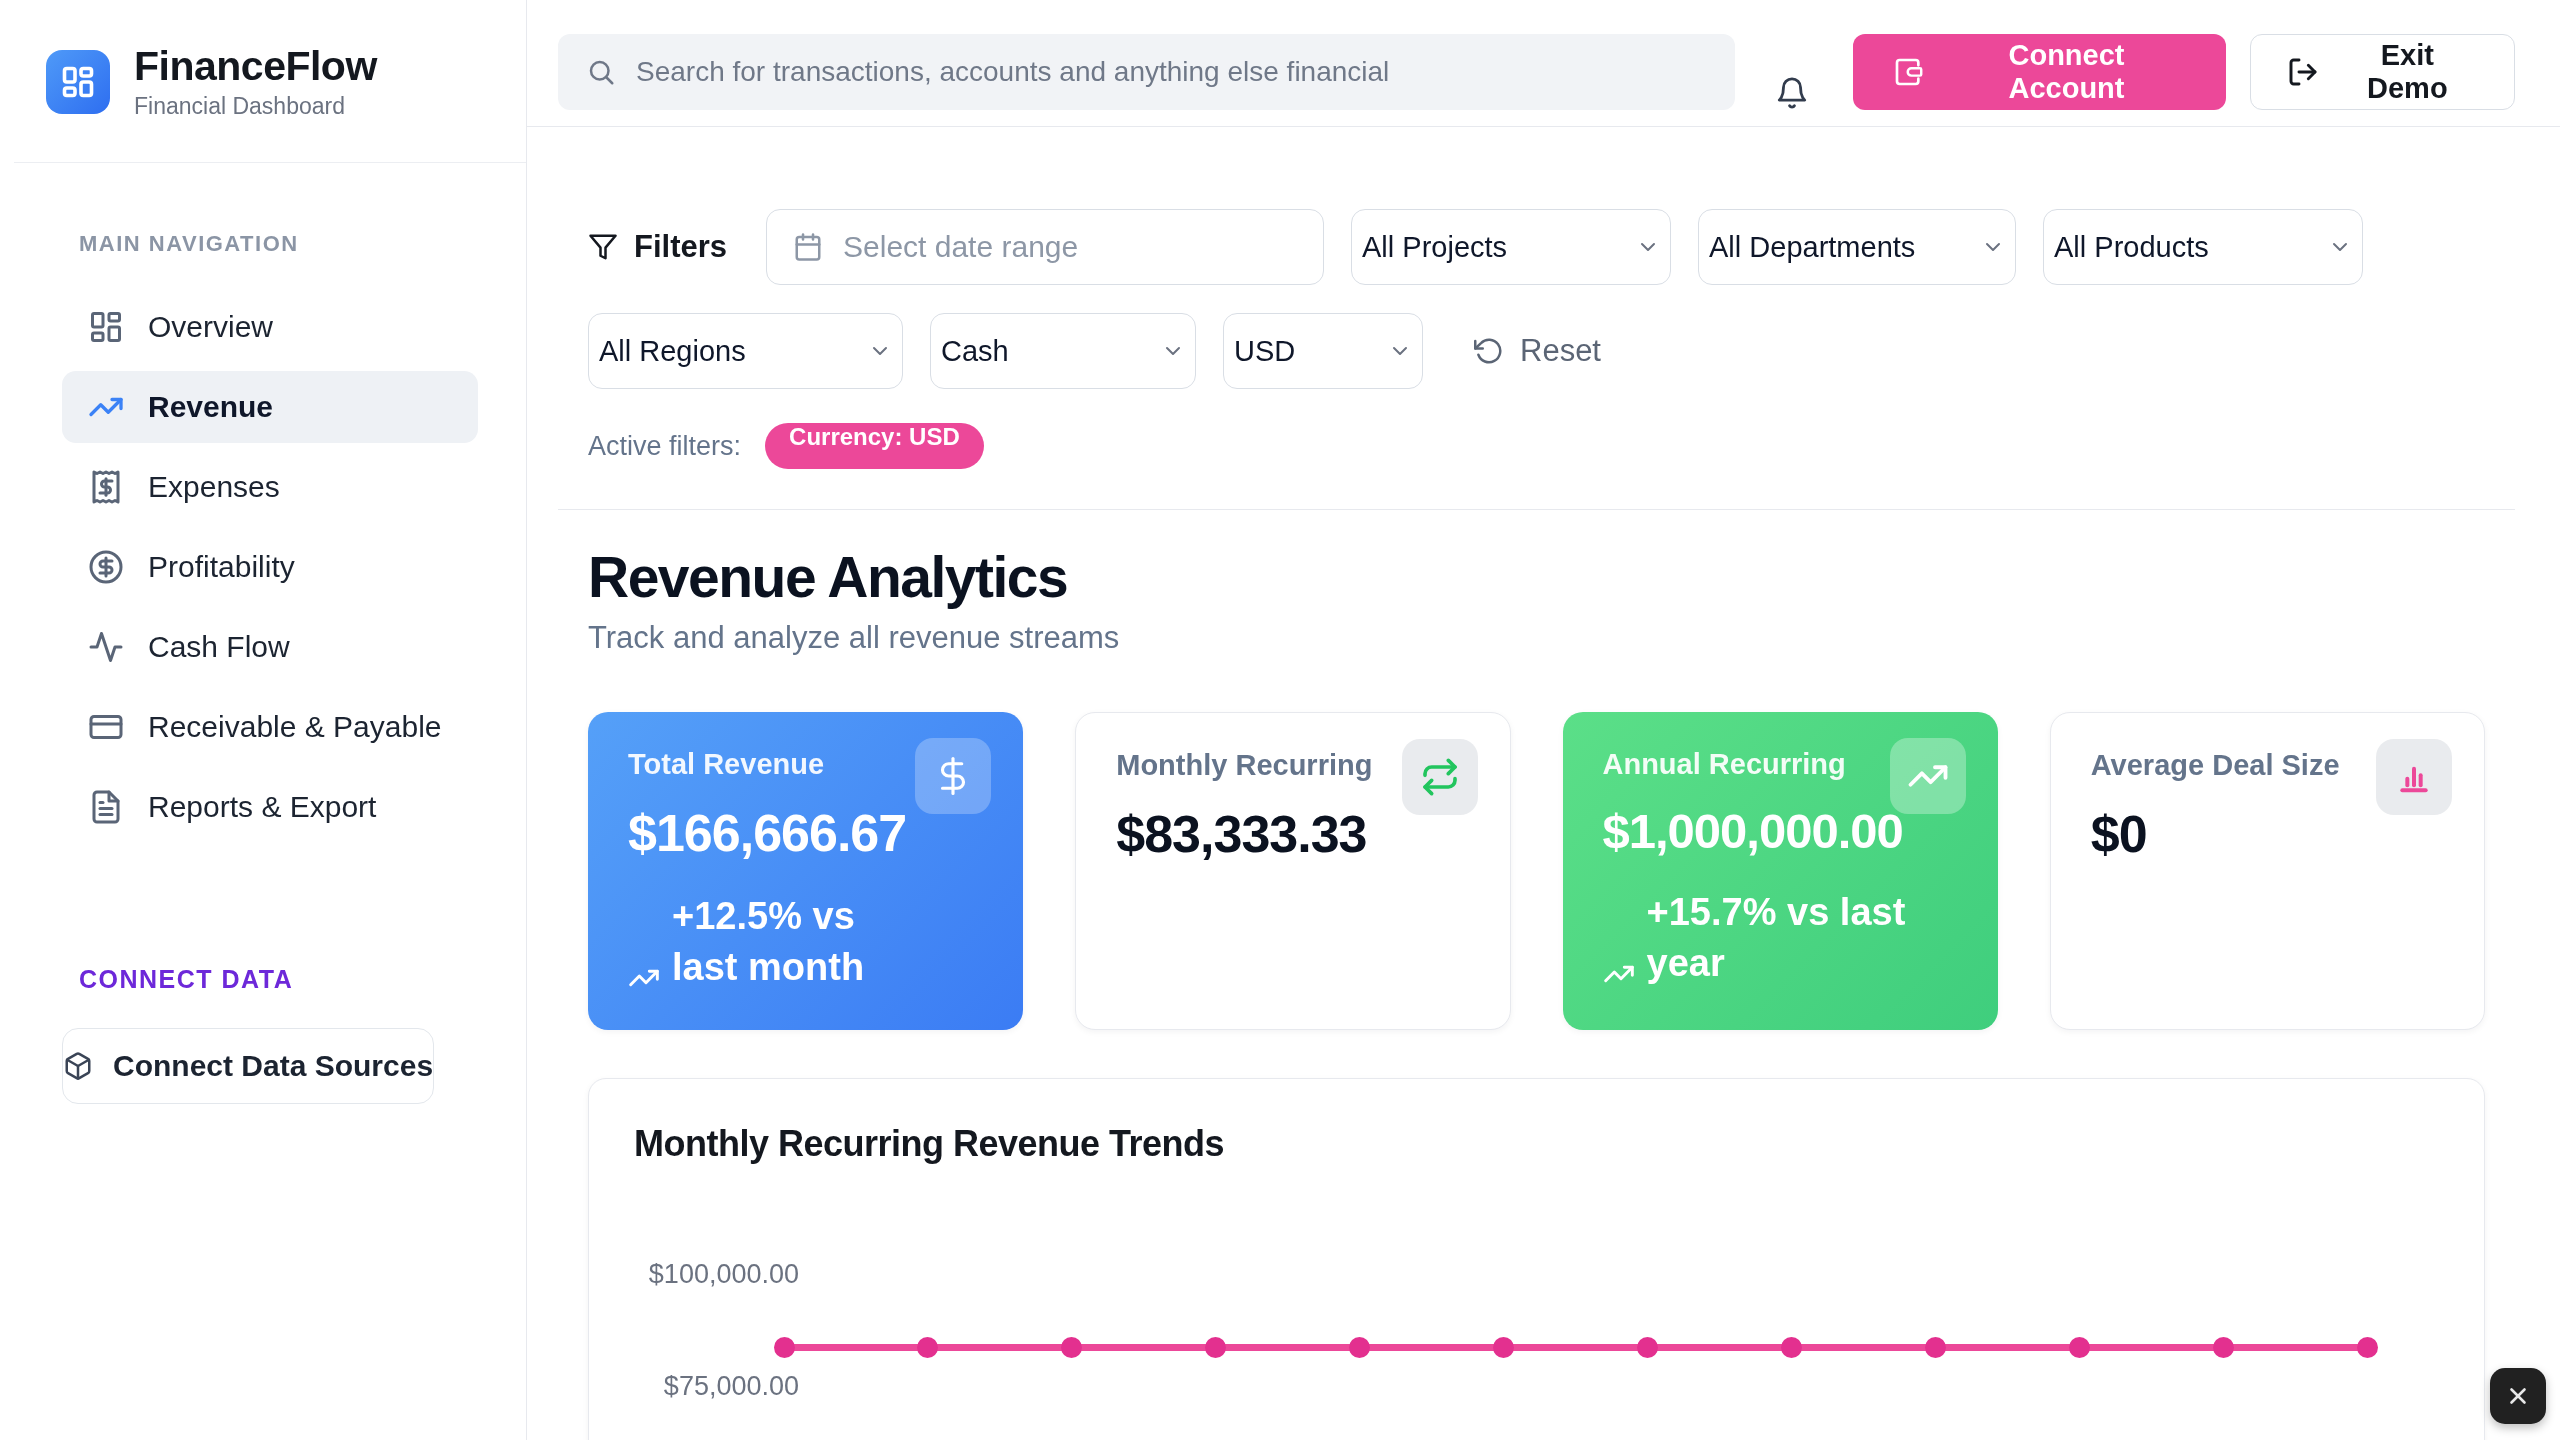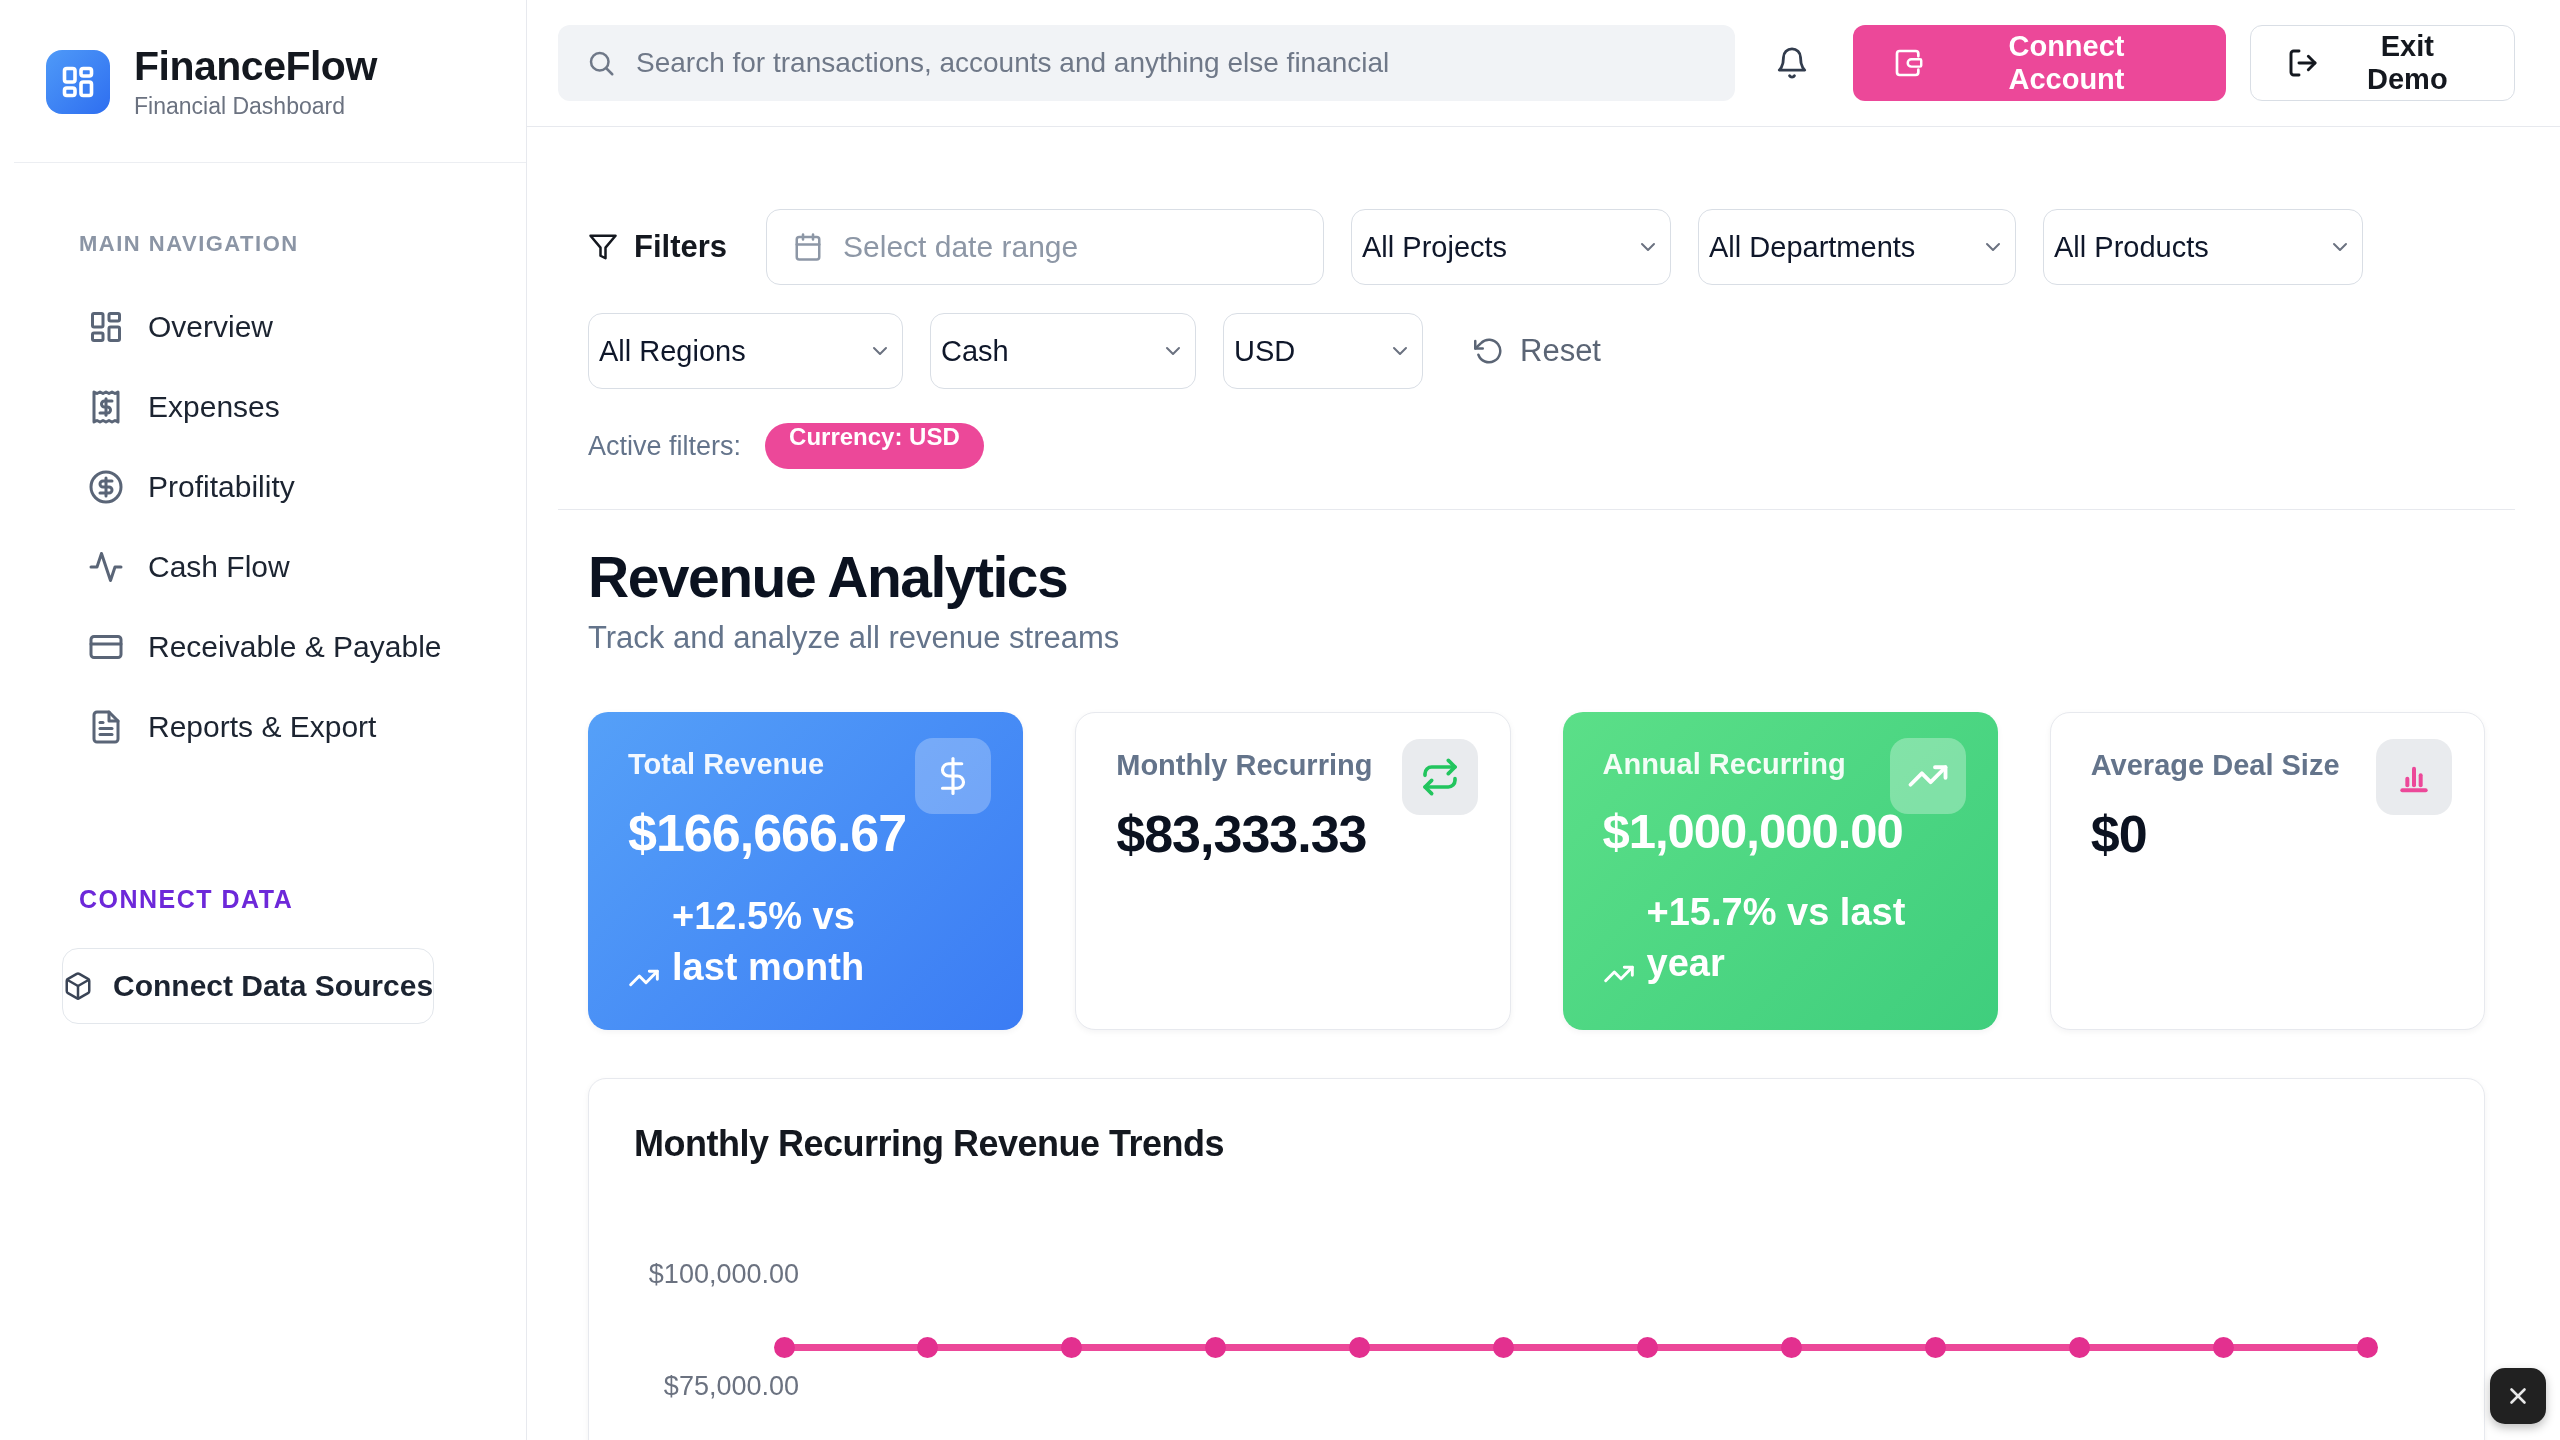--- a/index.html
+++ b/index.html
@@ -28,21 +28,21 @@
   .nav-item.active .nav-icn { color:#3b82f6; }
   .nav-item.active span.lbl { color:#0f172a; font-weight:600; }
   .connect-label { font-size:25px; font-weight:bold; letter-spacing:1.5px; color:#6d28d9;
     margin:122px 0 0 65px; }
   .connect-btn { margin:34px 48px 0 48px; height:76px; border:1px solid #e3e7ec; border-radius:16px;
     background:#fff; display:flex; align-items:center; justify-content:center; gap:20px;
     font-size:30px; font-weight:600; color:#1c2431; cursor:pointer; }
 
   
   .header { position:fixed; left:513px; top:0; right:0; height:127px; background:#fff;
-    border-bottom:1px solid #e7e9ee; display:flex; align-items:center; padding:16px 45px; z-index:4; }
+    border-bottom:1px solid #e7e9ee; display:flex; align-items:flex-end; padding:16px 45px; z-index:4; }
   .search-box { width:1180px; height:76px; background:#f1f3f6; border-radius:12px;
     display:flex; align-items:center; gap:20px; padding:0 28px; }
   .search-box input { flex:1; border:none; outline:none; background:transparent;
     font-size:28px; color:#111827; font-family:inherit; }
   .search-box input::placeholder { color:#6f7888; }
   .bell-btn { margin-left:40px; background:none; border:none; cursor:pointer; color:#323c4d; }
   .connect-account-btn { margin-left:44px; height:76px; padding:0 40px; border:none; cursor:pointer;
     background:#ec4899; border-radius:12px; display:flex; align-items:center; gap:22px;
     color:#fff; font-size:29px; font-weight:bold; font-family:inherit; }
   .exit-demo-btn { margin-left:24px; height:76px; padding:0 36px; cursor:pointer;
@@ -140,20 +140,29 @@
     <div class="nav-item">
       <span class="nav-icn">
         <svg width="36" height="36" viewBox="0 0 24 24" fill="none" stroke="currentColor" stroke-width="2" stroke-linecap="round" stroke-linejoin="round">
             <rect x="3" y="3" width="7" height="9" rx="1"></rect>
             <rect x="14" y="3" width="7" height="5" rx="1"></rect>
             <rect x="14" y="12" width="7" height="9" rx="1"></rect>
             <rect x="3" y="16" width="7" height="5" rx="1"></rect>
           </svg>
       </span>
       <span class="lbl">Overview</span>
+    </div>
+    <div class="nav-item active">
+      <span class="nav-icn">
+        <svg width="36" height="36" viewBox="0 0 24 24" fill="none" stroke="currentColor" stroke-width="2.2" stroke-linecap="round" stroke-linejoin="round">
+            <polyline points="22 7 13.5 15.5 8.5 10.5 2 17"></polyline>
+            <polyline points="16 7 22 7 22 13"></polyline>
+          </svg>
+      </span>
+      <span class="lbl">Revenue</span>
     </div>
     <div class="nav-item">
       <span class="nav-icn">
         <svg width="36" height="36" viewBox="0 0 24 24" fill="none" stroke="currentColor" stroke-width="2" stroke-linecap="round" stroke-linejoin="round">
             <path d="M4 2v20l2-1 2 1 2-1 2 1 2-1 2 1 2-1 2 1V2l-2 1-2-1-2 1-2-1-2 1-2-1-2 1Z"></path>
             <path d="M16 8h-5a2 2 0 1 0 0 4h2a2 2 0 1 1 0 4H8"></path>
             <path d="M12 17.5v-11"></path>
           </svg>
       </span>
       <span class="lbl">Expenses</span>

